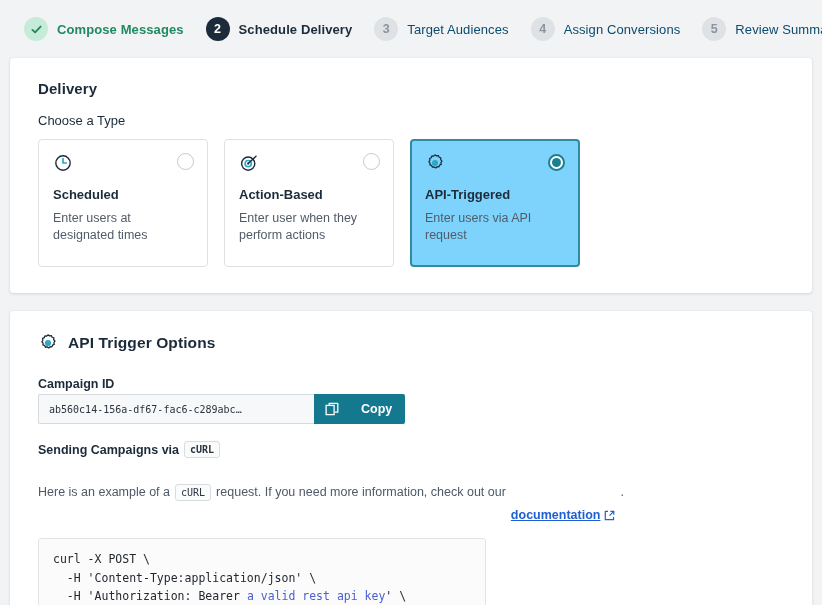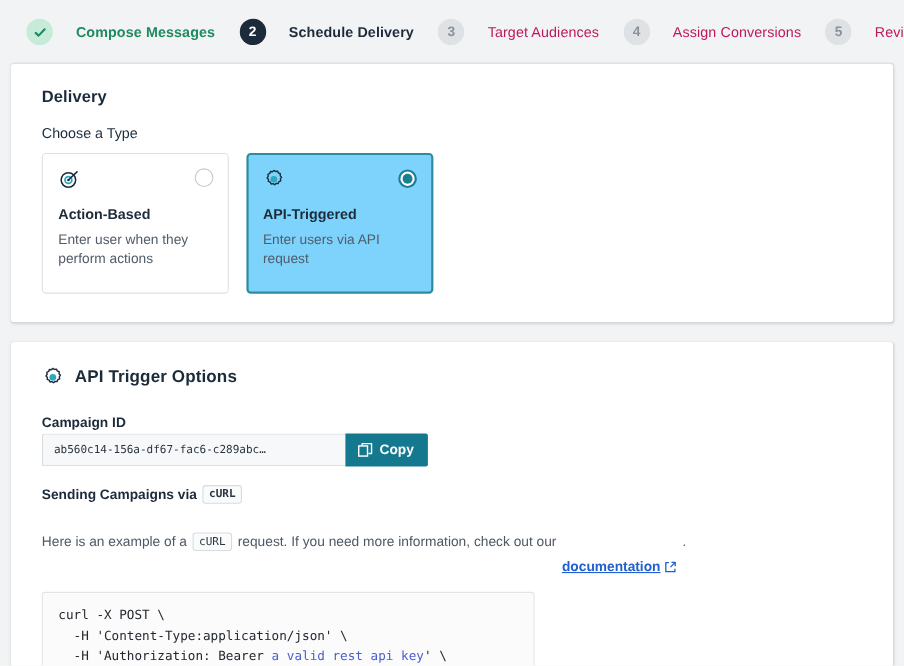--- a/index.html
+++ b/index.html
@@ -16,40 +16,40 @@
     height: 58px;
     background: #f2f3f4;
     display: flex;
     align-items: center;
     padding: 0 14px;
     gap: 0;
   }
   .step {
     display: flex;
     align-items: center;
-    gap: 21px;
+    gap: 9px;
     padding: 0 12px 0 10px;
     white-space: nowrap;
     cursor: pointer;
   }
   .step-badge {
     width: 24px; height: 24px;
     border-radius: 50%;
     display: flex; align-items: center; justify-content: center;
     font-size: 12.5px;
     font-weight: 700;
     flex: 0 0 auto;
   }
   .step.done .step-badge { background: #c6ecd9; color: #1f8a5f; }
   .step.current .step-badge { background: #1c2b3a; color: #ffffff; }
   .step.todo .step-badge { background: #dfe2e5; color: #8a939e; }
   .step-label { font-size: 13px; letter-spacing: .1px; }
   .step.done .step-label { color: #1f8a5f; font-weight: 600; }
   .step.current .step-label { color: #1c2b3a; font-weight: 600; }
-  .step.todo .step-label { color: #be185d; font-weight: 400; }
+  .step.todo .step-label { color: #0c4a6e; font-weight: 400; }
   .check-glyph { display:block; }
 
   
   .card {
     background: #ffffff;
     margin: 0 10px 18px 10px;
     border-radius: 3px;
     box-shadow: 0 1px 3px rgba(28,43,58,.14), 0 0 1px rgba(28,43,58,.10);
     padding: 22px 28px 26px 28px;
   }
@@ -136,21 +136,21 @@
   }
   .copy-btn {
     height: 30px;
     background: #14788f;
     color: #ffffff;
     border: none;
     font-family: "Liberation Sans", sans-serif;
     font-size: 12.5px;
     font-weight: 700;
     padding: 0 13px 0 11px;
-    display: flex; align-items: center; gap: 6px;
+    display: flex; align-items: center; gap: 22px;
     cursor: pointer;
     border-radius: 0 2px 2px 0;
   }
 
   .sending-line { display: flex; align-items: center; gap: 5px; font-size: 12.5px; font-weight: 700; color:#1c2b3a; margin-top: 17px; }
   .example-line { display: flex; align-items: center; gap: 5px; flex-wrap: wrap; font-size: 12.5px; color: #4e5966; margin-top: 4px; }
   code.pill {
     font-family: "DejaVu Sans Mono", monospace;
     font-size: 10px;
     border: 1px solid #d8dcdf;
@@ -216,20 +216,29 @@
   </div>
 
 </div>
 
 <div class="card delivery">
   <h2 class="section-title">Delivery</h2>
   <div class="subhead">Choose a Type</div>
 
   <div class="type-row">
 
+    <div class="type-card">
+      <span class="radio"></span>
+      <svg class="type-icon" viewBox="0 0 20 20" aria-hidden="true">
+        <circle cx="10" cy="10" r="7.2" fill="none" stroke="#1c2b3a" stroke-width="1.4"></circle>
+        <path d="M10 5.6 V10 H13.2" fill="none" stroke="#2aa8c4" stroke-width="1.7" stroke-linecap="round" stroke-linejoin="round"></path>
+      </svg>
+      <div class="type-name">Scheduled</div>
+      <div class="type-desc">Enter users at designated times</div>
+    </div>
 
     <div class="type-card">
       <span class="radio"></span>
       <svg class="type-icon" viewBox="0 0 20 20" aria-hidden="true">
         <circle cx="9.2" cy="10.6" r="6.6" fill="none" stroke="#1c2b3a" stroke-width="1.4"></circle>
         <circle cx="9.2" cy="10.6" r="3.1" fill="none" stroke="#2aa8c4" stroke-width="1.6"></circle>
         <circle cx="9.2" cy="10.6" r="1.1" fill="#1c2b3a"></circle>
         <path d="M9.2 10.6 L17 3.2" fill="none" stroke="#1c2b3a" stroke-width="1.4" stroke-linecap="round"></path>
       </svg>
       <div class="type-name">Action-Based</div>

